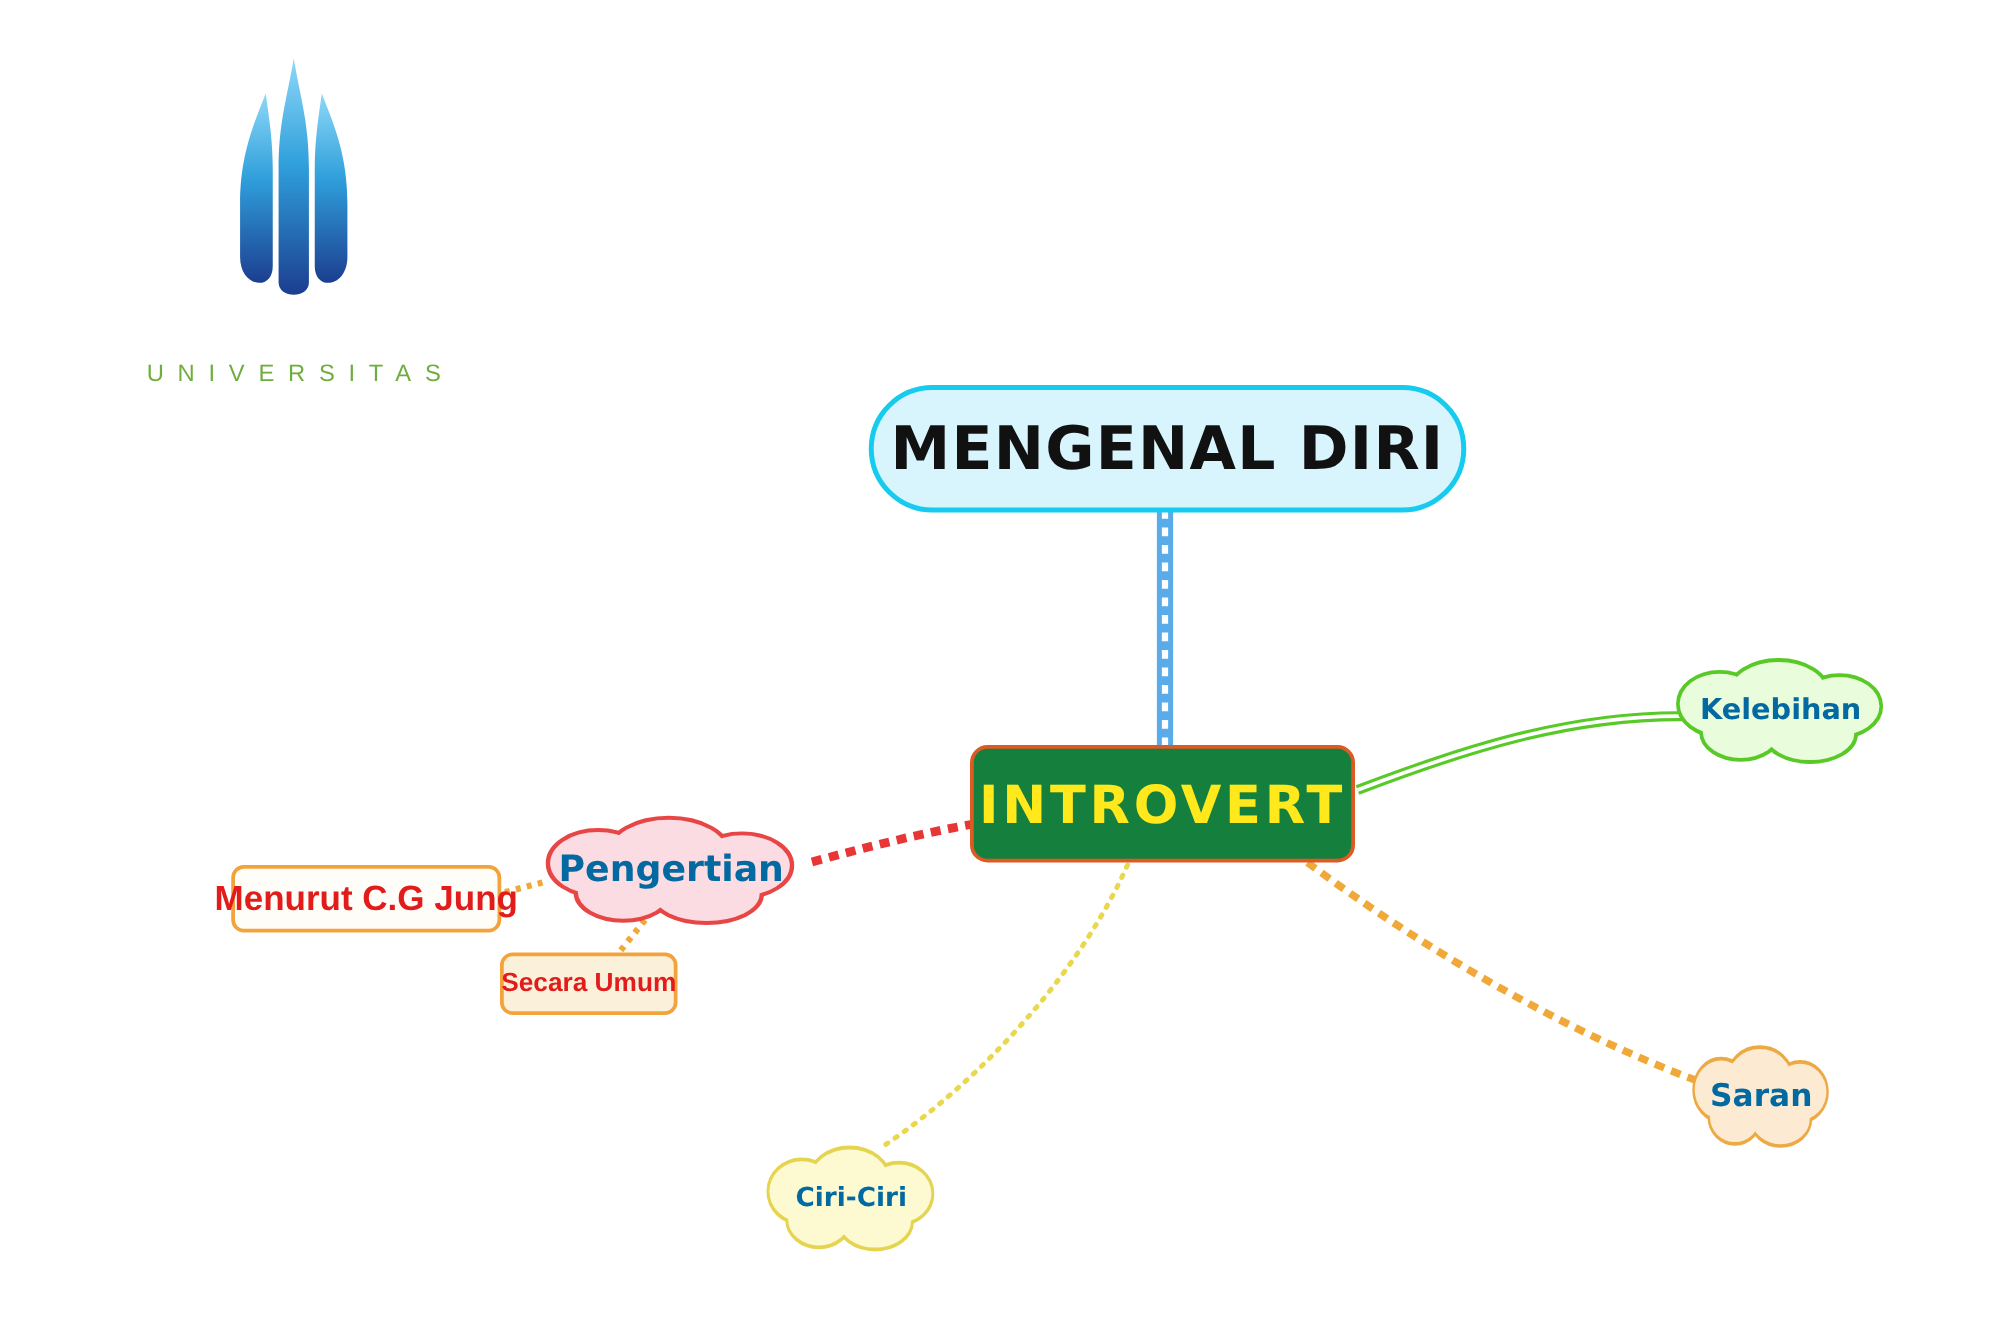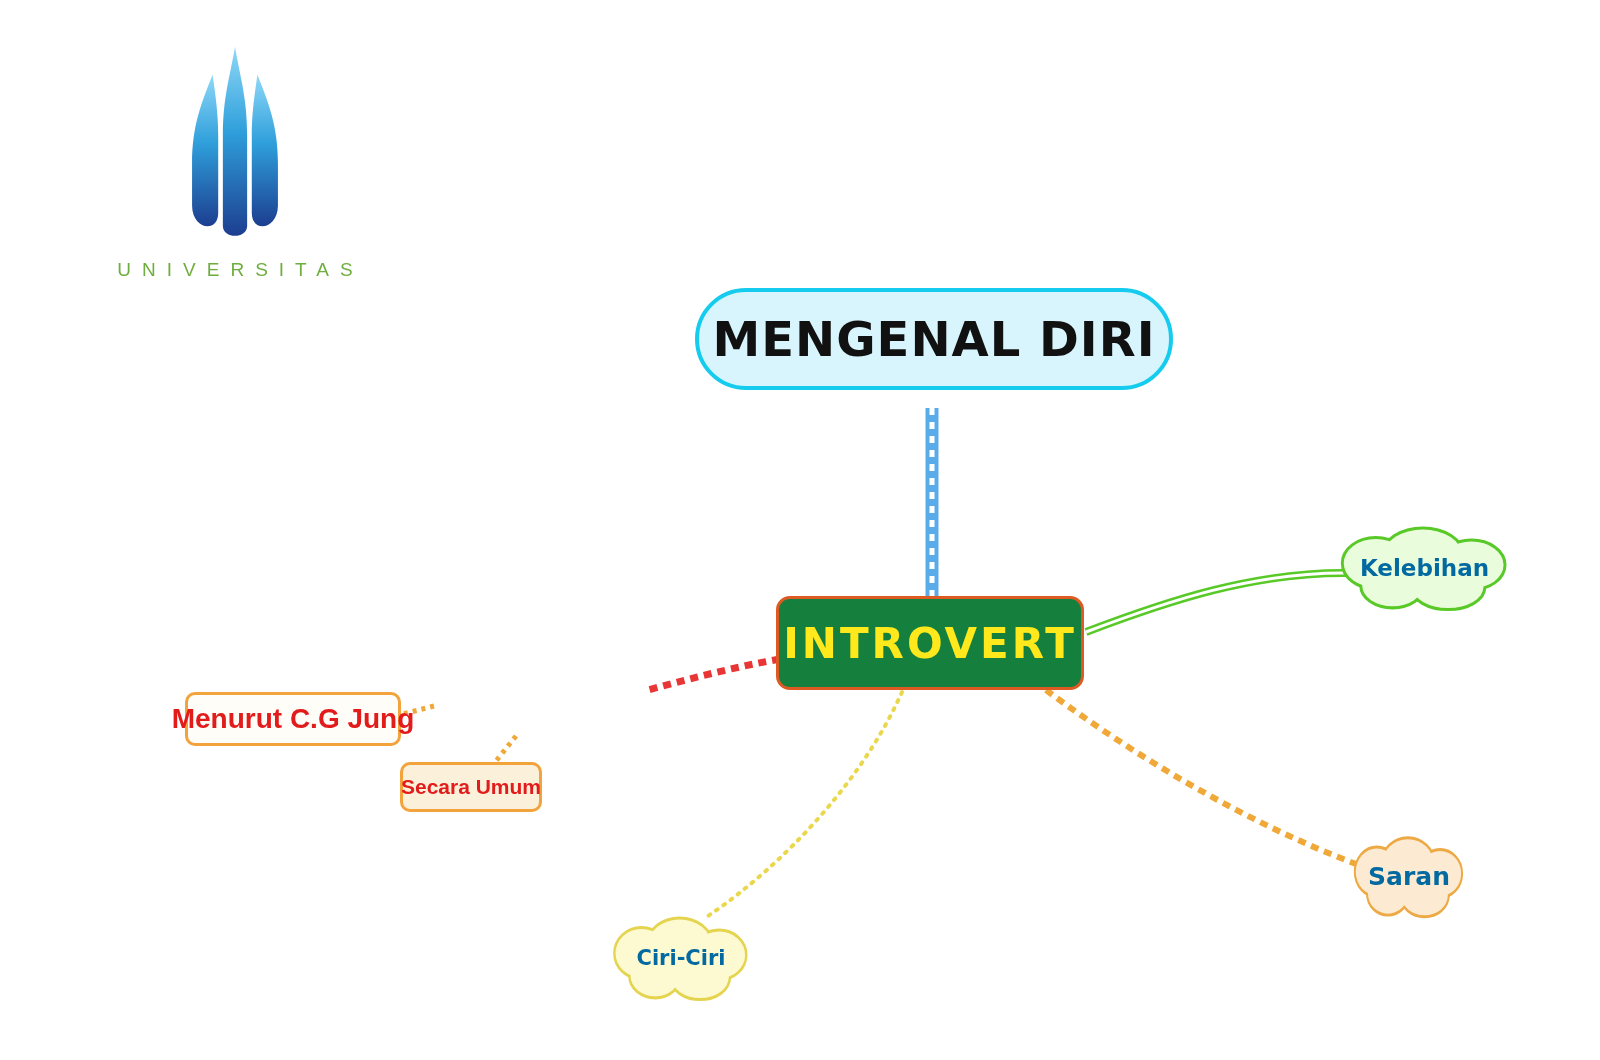--- a/index.html
+++ b/index.html
@@ -17,32 +17,32 @@
   .conn-green-center{stroke:#ffffff;stroke-width:3;fill:none;}
   .conn-red{stroke:#e83535;stroke-width:7;stroke-dasharray:8 6;fill:none;}
   .conn-orange-small{stroke:#f0a838;stroke-width:5;stroke-dasharray:4 5;fill:none;}
   .conn-yellow{stroke:#e9d84d;stroke-width:4;stroke-dasharray:2 7;stroke-linecap:round;fill:none;}
   .conn-orange{stroke:#f0a838;stroke-width:6;stroke-dasharray:8 6;fill:none;}
 
   
   .logo{position:absolute;left:55px;top:42px;width:360px;text-align:center;z-index:3;}
   .flame{width:112px;height:215px;margin:0 auto;}
   .uni-label{
-    margin-top:2px;font-size:19px;font-weight:500;color:#6fae3e;
+    margin-top:32px;font-size:19px;font-weight:500;color:#6fae3e;
     letter-spacing:11px;text-indent:11px;font-family:"Liberation Sans",sans-serif;
   }
   .uni-name{
     margin-top:2px;font-size:42px;font-weight:bold;color:#1b3f92;
     letter-spacing:1px;font-family:"Liberation Sans",sans-serif;
   }
 
   
   .node{position:absolute;display:flex;align-items:center;justify-content:center;z-index:2;box-sizing:border-box;}
   .root-node{
-    left:695px;top:288px;width:478px;height:102px;
+    left:695px;top:308px;width:478px;height:102px;
     background:#d8f5fd;border:4px solid #16ccee;border-radius:52px;
     font-family:"DejaVu Sans",sans-serif;font-size:48px;font-weight:bold;color:#111111;
     letter-spacing:1px;white-space:nowrap;
   }
   .central-node{
     left:776px;top:596px;width:308px;height:94px;
     background:#15803d;border:3px solid #de5a23;border-radius:14px;
     font-family:"DejaVu Sans",sans-serif;font-size:42px;font-weight:bold;color:#ffe81c;
     letter-spacing:3px;white-space:nowrap;
   }
@@ -126,20 +126,27 @@
   </div>
 
   <div class="cloud-node cloud-kelebihan">
     <svg class="cloud-svg" viewBox="0 0 220 110" preserveAspectRatio="none">
       <use href="#cloud" class="cloud-stroke"></use>
       <use href="#cloud" class="cloud-fill"></use>
     </svg>
     <span class="cloud-label">Kelebihan</span>
   </div>
 
+  <div class="cloud-node cloud-pengertian">
+    <svg class="cloud-svg" viewBox="0 0 220 110" preserveAspectRatio="none">
+      <use href="#cloud" class="cloud-stroke"></use>
+      <use href="#cloud" class="cloud-fill"></use>
+    </svg>
+    <span class="cloud-label">Pengertian</span>
+  </div>
 
   <div class="cloud-node cloud-ciri">
     <svg class="cloud-svg" viewBox="0 0 220 110" preserveAspectRatio="none">
       <use href="#cloud" class="cloud-stroke"></use>
       <use href="#cloud" class="cloud-fill"></use>
     </svg>
     <span class="cloud-label">Ciri-Ciri</span>
   </div>
 
   <div class="cloud-node cloud-saran">

